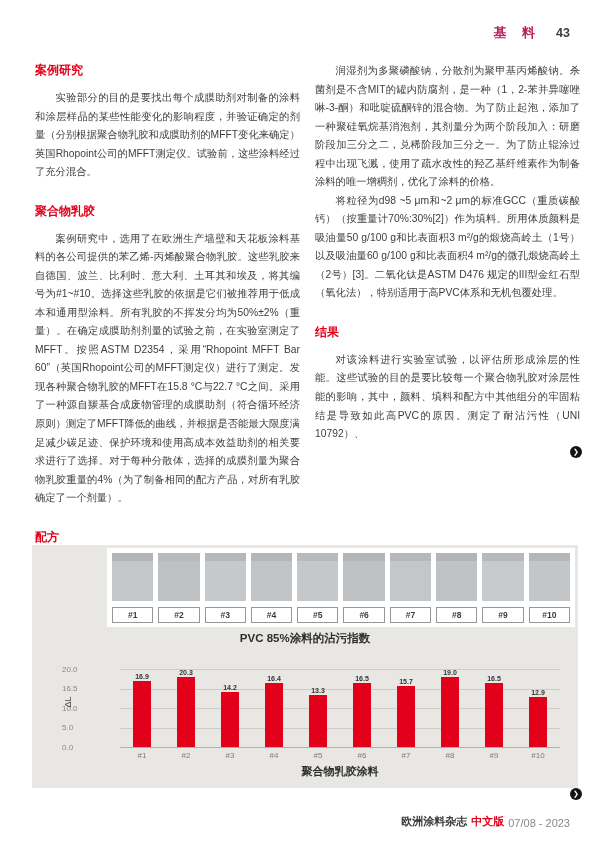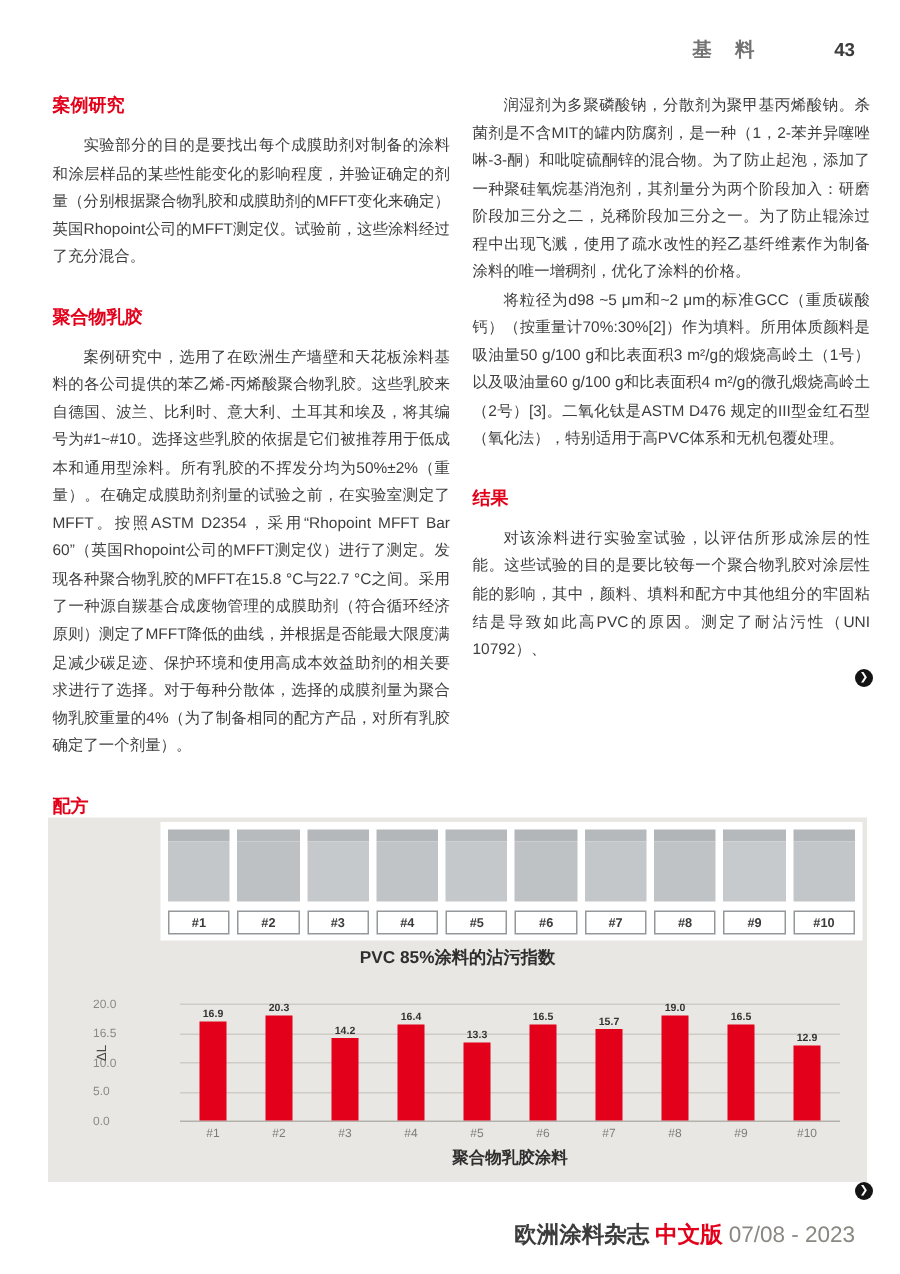--- a/index.html
+++ b/index.html
@@ -1,22 +1,22 @@
 <!DOCTYPE html>
 <html><head>
 <meta charset="utf-8">
 <style>
   html,body{margin:0;padding:0;}
   .page{position:relative;width:600px;height:849px;background:#ffffff;overflow:hidden;
         font-family:"Liberation Sans","DejaVu Sans",sans-serif;}
 
   
   .header{position:absolute;top:24px;right:30px;display:flex;align-items:baseline;gap:15px;}
-  .section-label{color:#737373;font-weight:bold;font-size:13px;letter-spacing:6px;}
-  .page-number{color:#3c3c3c;font-weight:bold;font-size:12.5px;margin-left:32px;}
+  .section-label{color:#be185d;font-weight:bold;font-size:13px;letter-spacing:6px;}
+  .page-number{color:#3c3c3c;font-weight:bold;font-size:12.5px;}
 
   
   .columns{position:absolute;top:62px;left:35px;width:545px;display:flex;gap:15px;}
   .col{flex:1;min-width:0;}
   h2.red{color:#e2001a;font-size:12px;font-weight:bold;margin:0 0 10px 0;}
   h2.red.spaced{margin-top:21px;}
   p.body{font-size:10.3px;line-height:1.8;color:#3d3d3d;text-align:justify;
          text-indent:2em;margin:0;}
   .fig-caption{margin-top:24px;font-size:10.5px;font-weight:bold;color:#2e2e2e;}
 
@@ -52,21 +52,21 @@
   .xlabel{position:absolute;left:88px;top:219px;width:440px;text-align:center;
           font-size:11px;font-weight:bold;color:#2e2e2e;}
 
   
   .arrow-circle{position:absolute;width:12px;height:12px;border-radius:50%;background:#141414;
                 color:#fff;font-size:7px;line-height:12px;text-align:center;font-weight:bold;}
   .arrow-1{left:570px;top:446px;}
   .arrow-2{left:570px;top:788px;}
 
   
-  .footer{position:absolute;right:30px;top:814px;font-size:15px;display:flex;gap:4px;align-items:center;}
+  .footer{position:absolute;right:30px;top:814px;font-size:11px;display:flex;gap:4px;align-items:flex-end;}
   .footer .journal{color:#3c3c3c;font-weight:bold;}
   .footer .edition{color:#e2001a;font-weight:bold;}
   .footer .issue{color:#8a8883;}
 </style>
 </head>
 <body>
 
 <div class="page">
 
   <div class="header">

